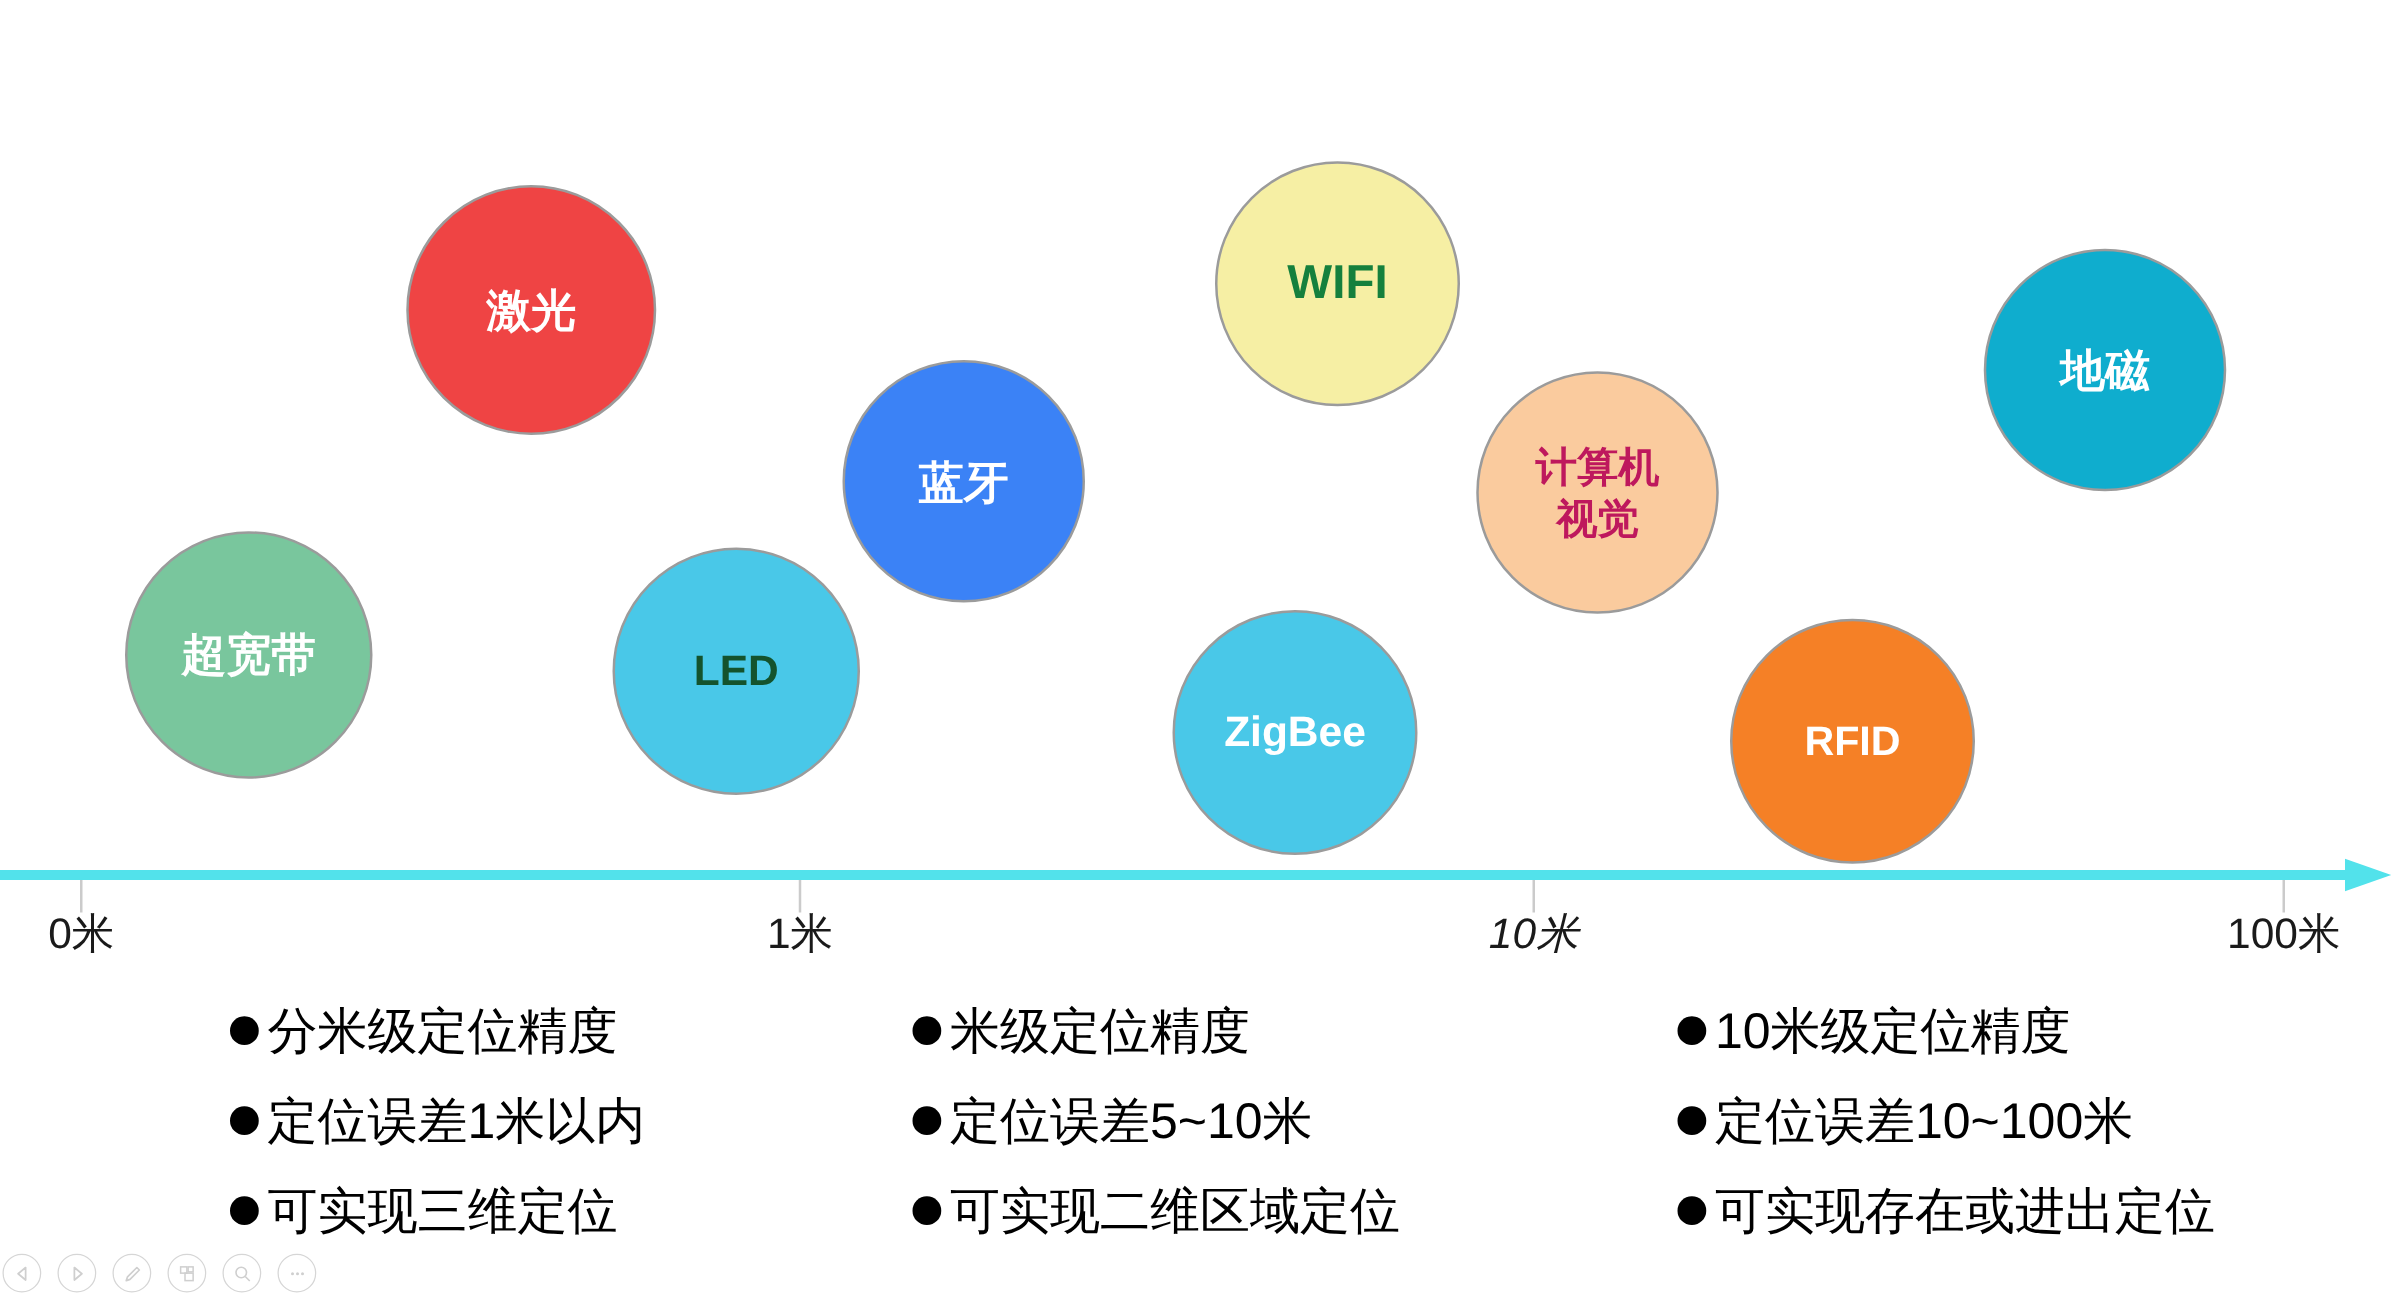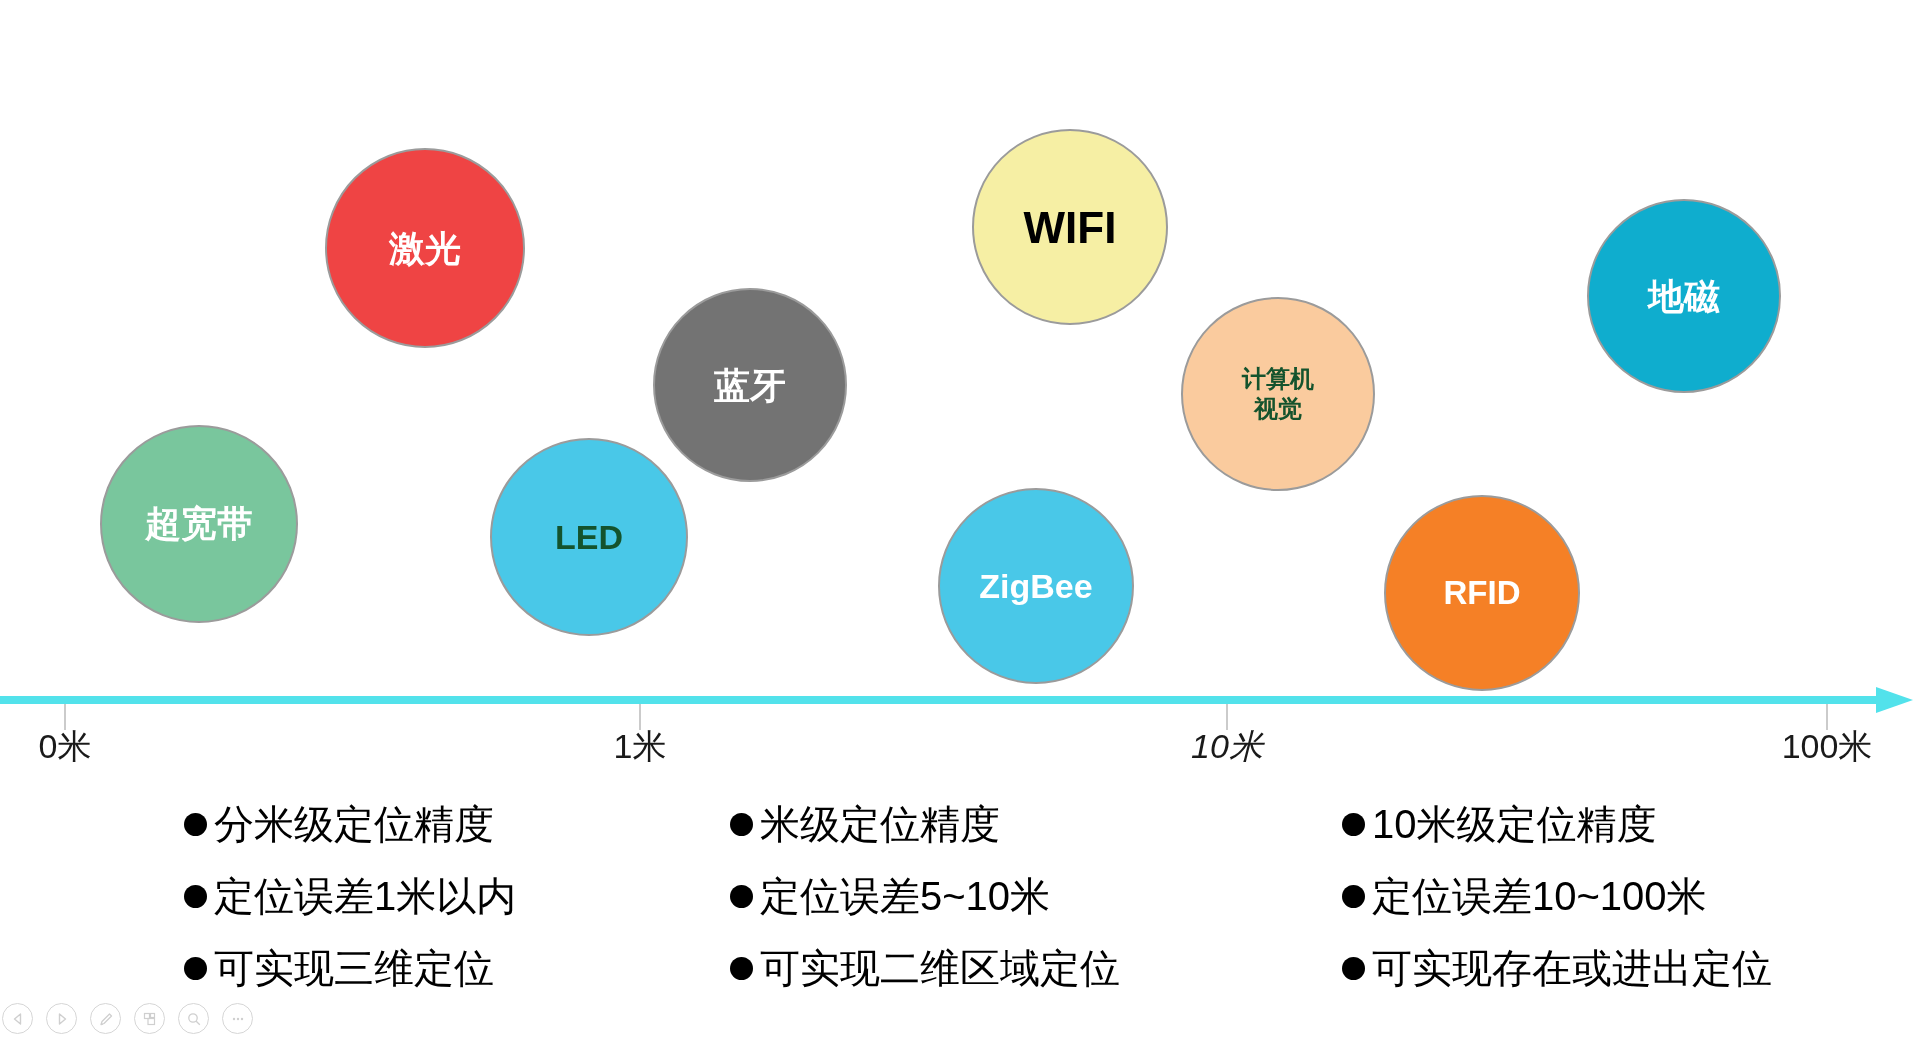--- a/index.html
+++ b/index.html
@@ -35,24 +35,24 @@
   .nav-btn svg{display:block;}
 </style>
 </head>
 <body>
 
 <div class="stage">
 
   <div class="bubble" style="left: 100px; top: 425px; width: 198px; height: 198px; background: rgb(121, 198, 157); color: rgb(255, 255, 255); font-size: 36px; font-family: Liberation Serif, serif;"><span>超宽带</span></div>
   <div class="bubble" style="left: 325px; top: 148px; width: 200px; height: 200px; background: #ef4444; color: rgb(255, 255, 255); font-size: 36px;"><span>激光</span></div>
   <div class="bubble" style="left: 490px; top: 438px; width: 198px; height: 198px; background: rgb(73, 200, 232); color: #14532d; font-size: 34px;"><span>LED</span></div>
-  <div class="bubble" style="left: 653px; top: 288px; width: 194px; height: 194px; background: #737373; color: rgb(255, 255, 255); font-size: 36px;"><span>蓝牙</span></div>
+  <div class="bubble" style="left: 674px; top: 288px; width: 194px; height: 194px; background: #3b82f6; color: rgb(255, 255, 255); font-size: 36px;"><span>蓝牙</span></div>
   <div class="bubble" style="left: 938px; top: 488px; width: 196px; height: 196px; background: rgb(73, 200, 232); color: rgb(255, 255, 255); font-size: 34px;"><span>ZigBee</span></div>
-  <div class="bubble" style="left: 972px; top: 129px; width: 196px; height: 196px; background: rgb(246, 239, 164); color: #000000; font-size: 44px;"><span>WIFI</span></div>
-  <div class="bubble" style="left: 1181px; top: 297px; width: 194px; height: 194px; background: rgb(250, 203, 158); color: #14532d; font-size: 24px;"><span>计算机
+  <div class="bubble" style="left: 972px; top: 129px; width: 196px; height: 196px; background: rgb(246, 239, 164); color: #15803d; font-size: 38px;"><span>WIFI</span></div>
+  <div class="bubble" style="left: 1181px; top: 297px; width: 194px; height: 194px; background: rgb(250, 203, 158); color: #be185d; font-size: 33px;"><span>计算机
 视觉</span></div>
   <div class="bubble" style="left: 1384px; top: 495px; width: 196px; height: 196px; background: rgb(245, 128, 38); color: rgb(255, 255, 255); font-size: 33px;"><span>RFID</span></div>
   <div class="bubble" style="left: 1587px; top: 199px; width: 194px; height: 194px; background: rgb(15, 173, 206); color: rgb(255, 255, 255); font-size: 36px;"><span>地磁</span></div>
 
   <div class="axis-line" style="background: rgb(82, 226, 235);"></div>
   <div class="axis-arrowhead" style="border-left-color: rgb(82, 226, 235);"></div>
   <div class="tick" style="left: 64px; background: rgb(203, 203, 203);"></div>
   <div class="tick" style="left: 639px; background: rgb(203, 203, 203);"></div>
   <div class="tick" style="left: 1226px; background: rgb(203, 203, 203);"></div>
   <div class="tick" style="left: 1826px; background: rgb(203, 203, 203);"></div>

